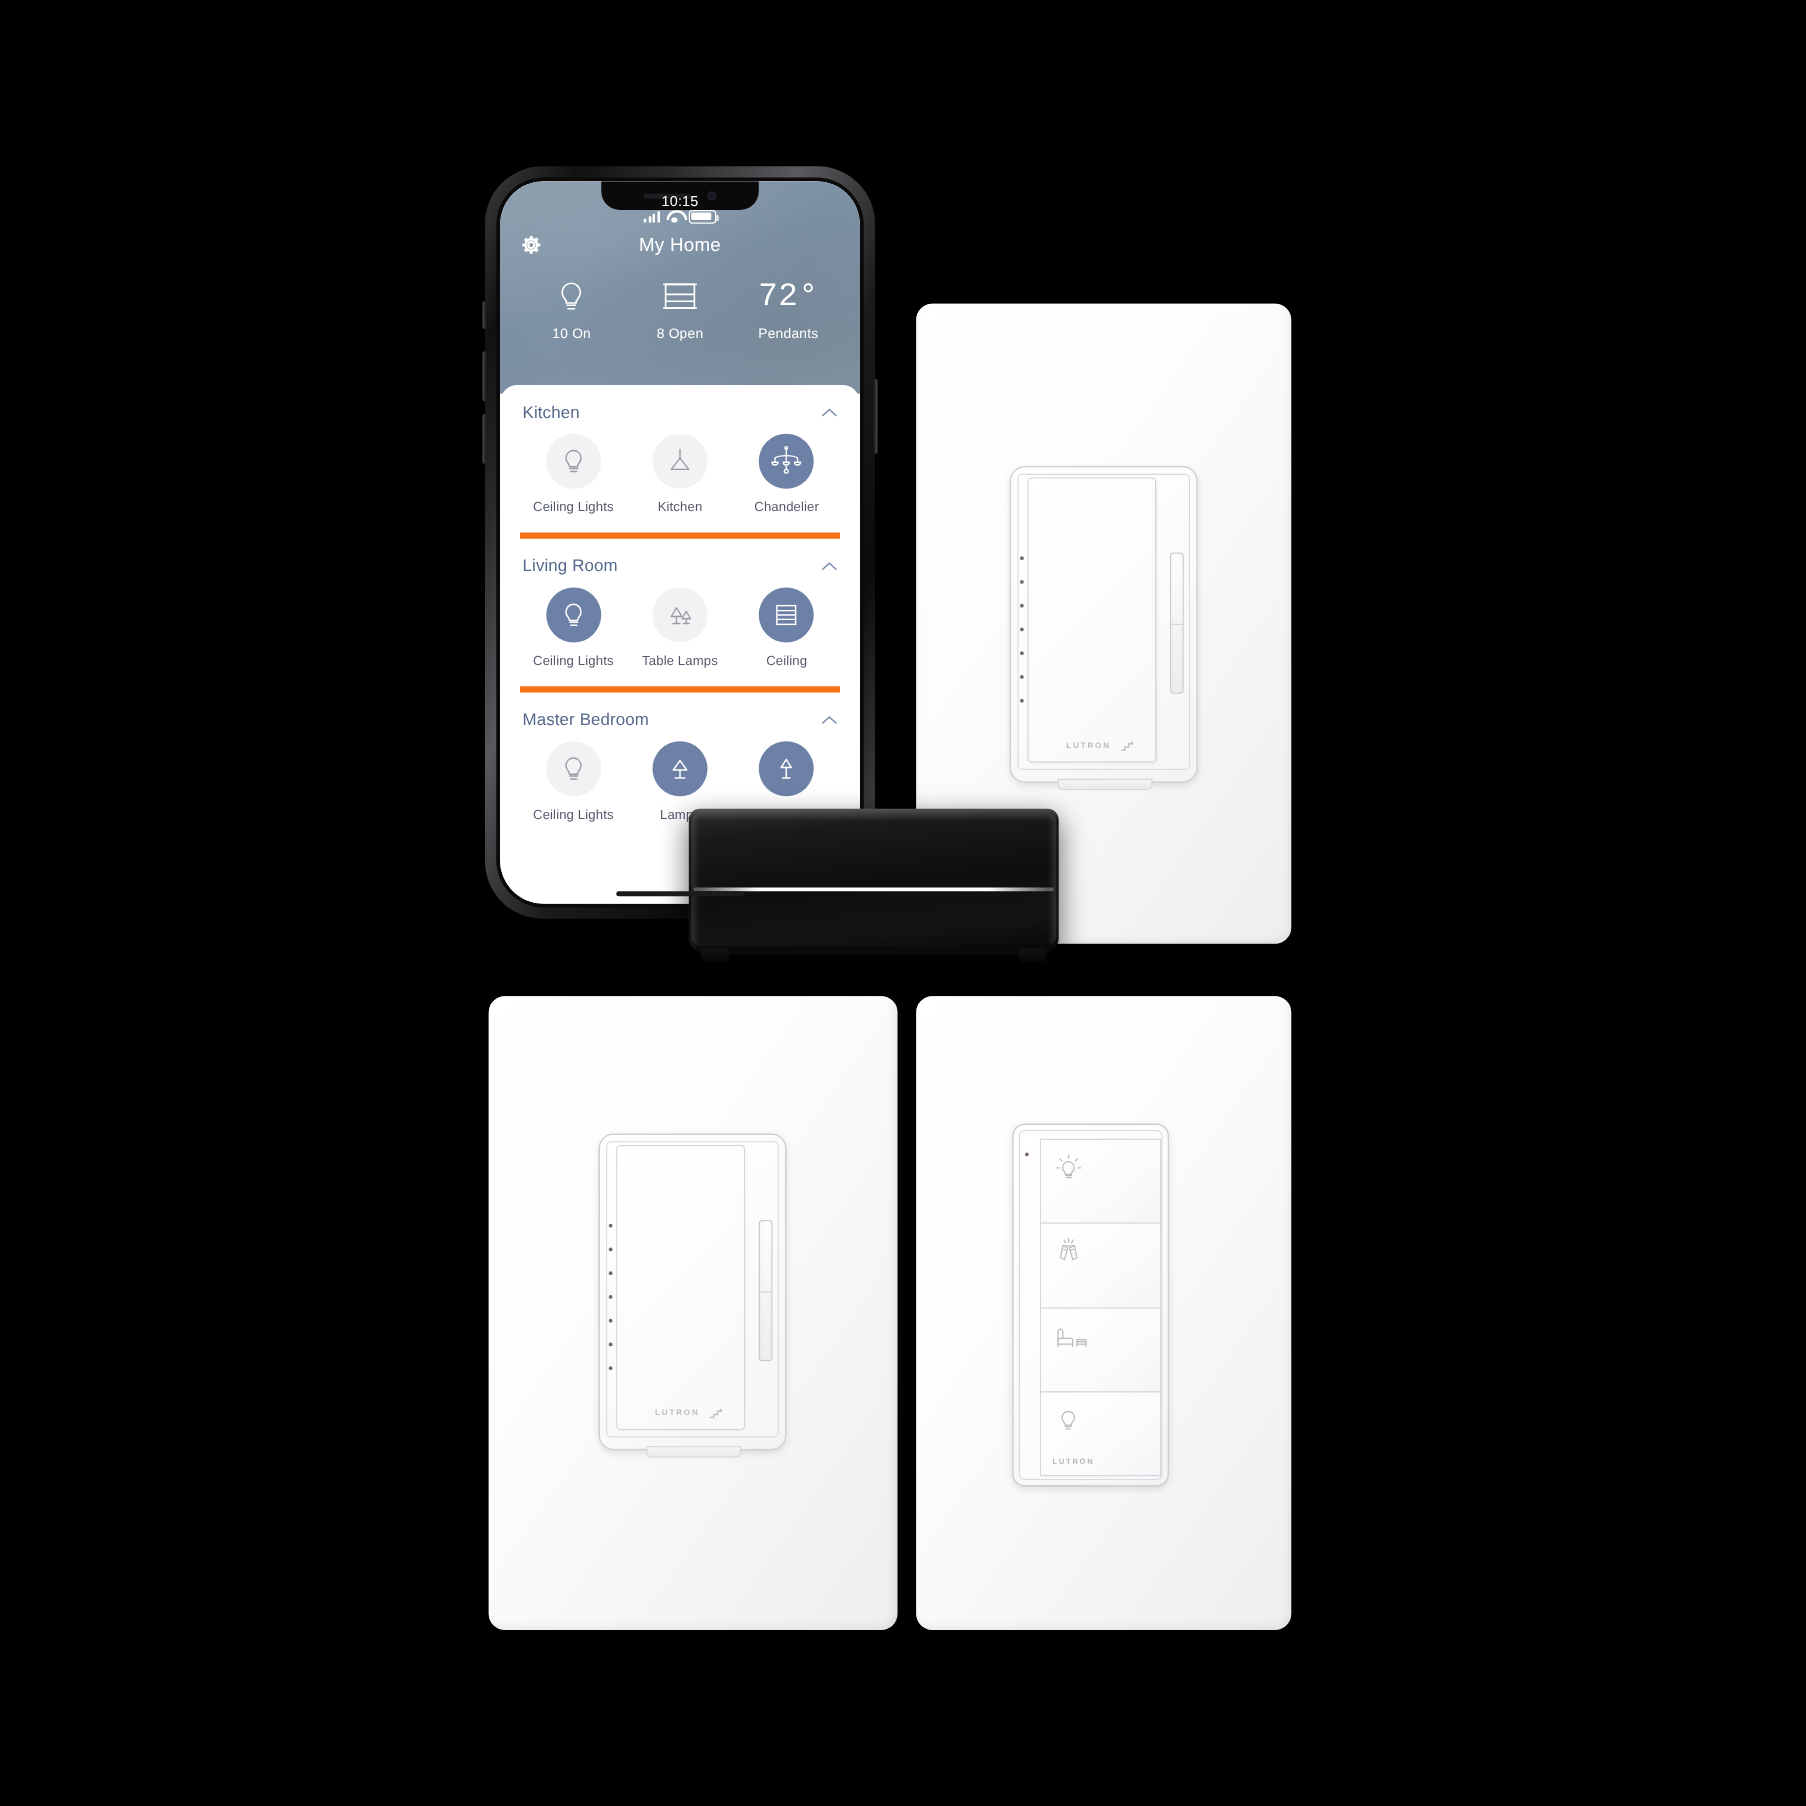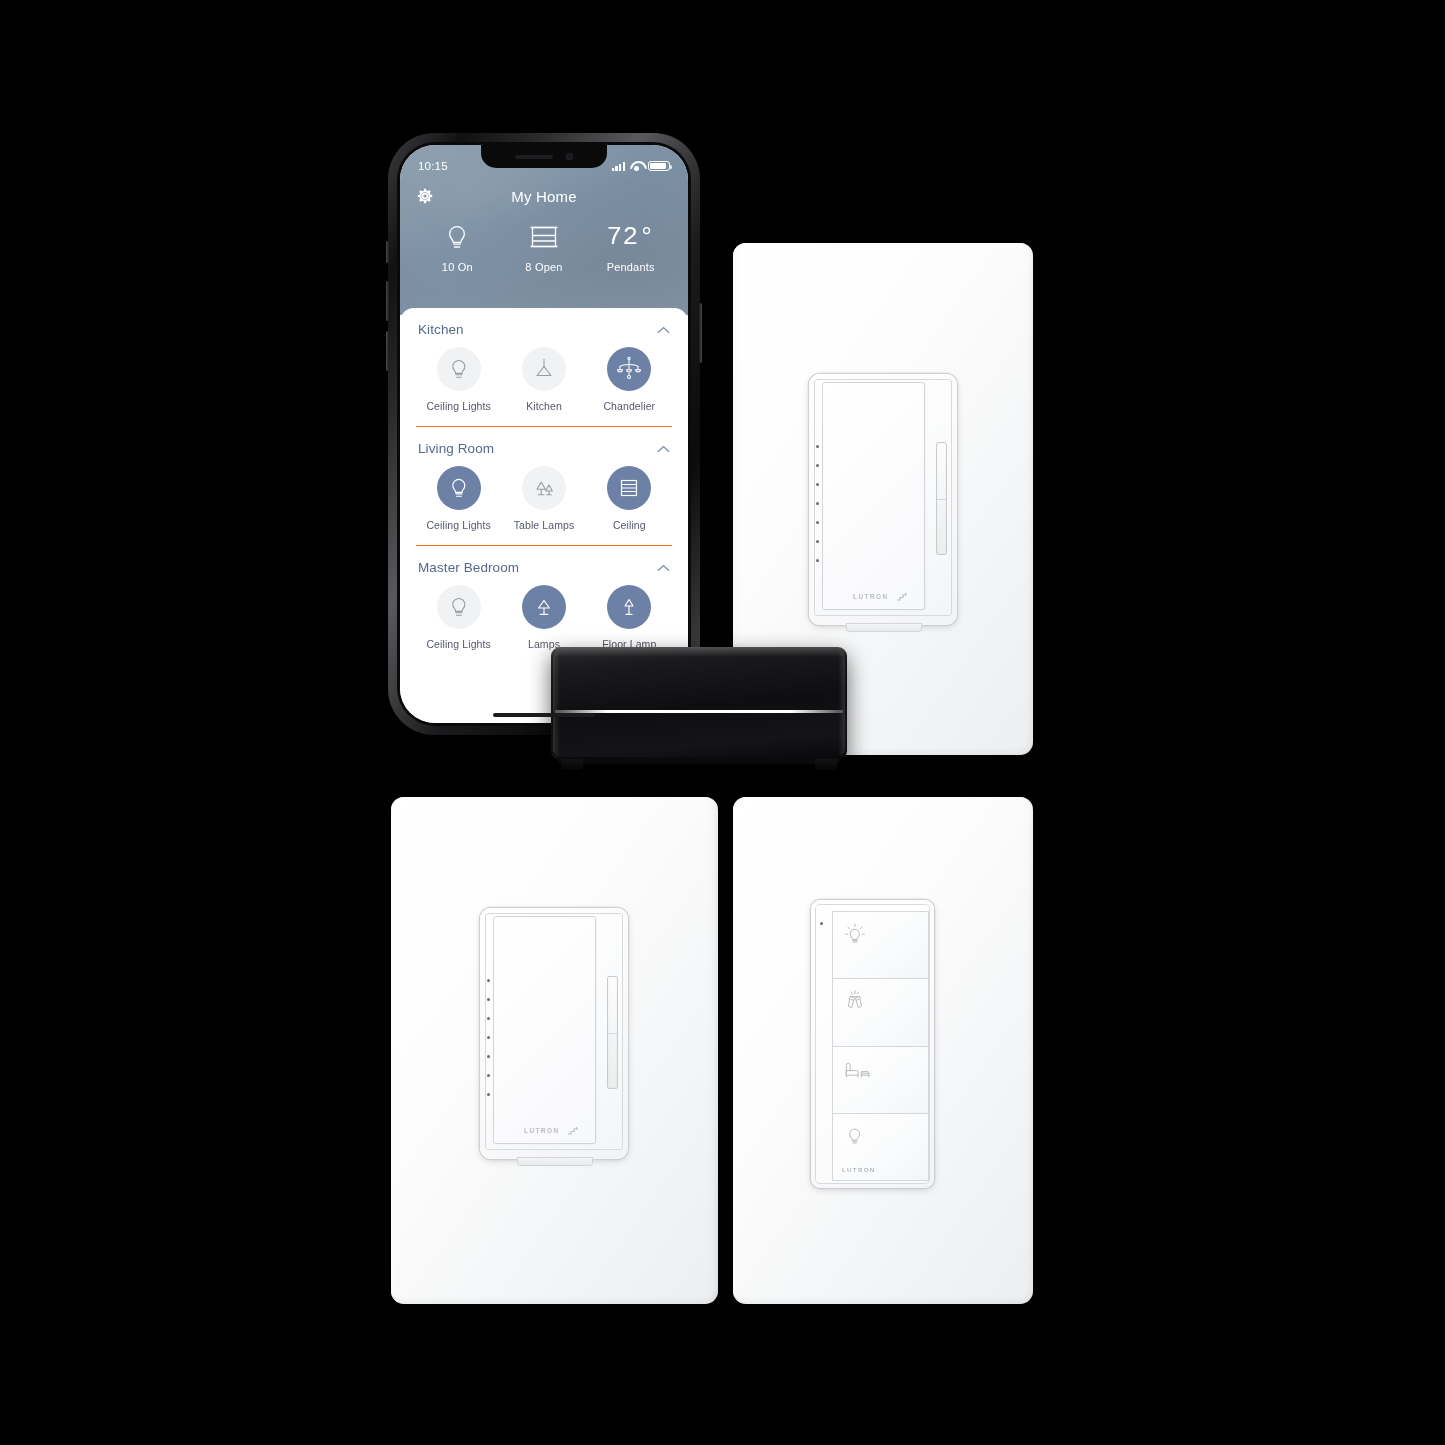--- a/index.html
+++ b/index.html
@@ -59,21 +59,21 @@
   }
   .app-header:after {
     content:""; position:absolute; inset:0;
     background: radial-gradient(ellipse at 25% 25%, rgba(255,255,255,.07), transparent 60%),
                 radial-gradient(ellipse at 80% 70%, rgba(0,0,0,.07), transparent 60%);
     pointer-events:none;
   }
   .statusbar {
     display: flex; align-items: center; justify-content: space-between;
     padding: 0 18px; height: 20px; color: #fff;
-    font-size: 11.5px; letter-spacing: .2px; position: relative; z-index: 31;
+    font-size: 11.5px; letter-spacing: .2px; position: relative; z-index: 31; flex-direction: column;
   }
   .sb-right { display: flex; align-items: center; gap: 5px; }
   .sig { display: flex; align-items: flex-end; gap: 1.5px; height: 9px; }
   .sig i { width: 2.2px; background: #fff; border-radius: .5px; display: block; }
   .sig i:nth-child(1){height:3px} .sig i:nth-child(2){height:5px}
   .sig i:nth-child(3){height:7px} .sig i:nth-child(4){height:9px}
   .wifi { width: 13px; height: 10px; position: relative; }
   .wifi:before {
     content:""; position:absolute; left:0; top:0; width:13px; height:13px;
     border: 2.1px solid #fff; border-radius: 50%;
@@ -112,21 +112,21 @@
   .tab { flex: 1; text-align: center; font-size: 10.5px; font-weight: 700;
     letter-spacing: .9px; color: #6f7f96; padding-bottom: 10px; padding-top: 10px; }
   .tab.active { color: #3f5170; }
   .tab.active:after {
     content: ""; position: absolute; bottom: 0; height: 2px; background: #4a5d7e;
     left: 12px; width: 78px; border-radius: 2px;
   }
   .tabs-wrap { position: relative; }
 
   .rooms { padding: 0 16px; }
-  .room { border-bottom: 1px solid #f97316; padding-bottom: 14px; }
+  .room { border-bottom: 5px solid #f97316; padding-bottom: 14px; }
   .room:last-child { border-bottom: none; }
   .room-head { display: flex; align-items: center; justify-content: space-between;
     padding: 14px 2px 6px; }
   .room-name { font-size: 13.5px; color: #54698c; letter-spacing: .1px; }
   .chev { width: 13px; height: 8px; }
   .devgrid { display: flex; }
   .dev { flex: 1; display: flex; flex-direction: column; align-items: center; }
   .dev-circle {
     width: 44px; height: 44px; border-radius: 50%;
     background: #f1f2f4; display: flex; align-items: center; justify-content: center;

